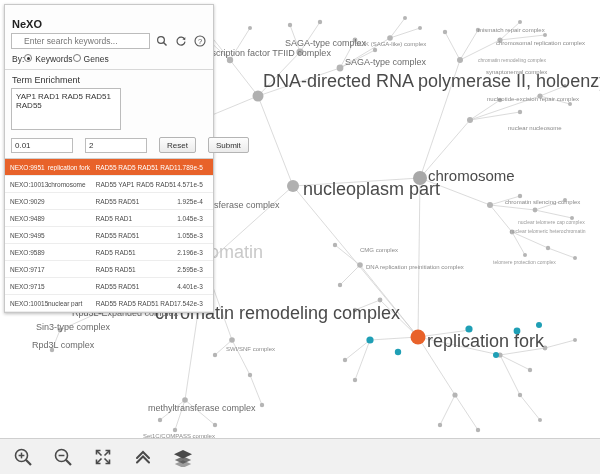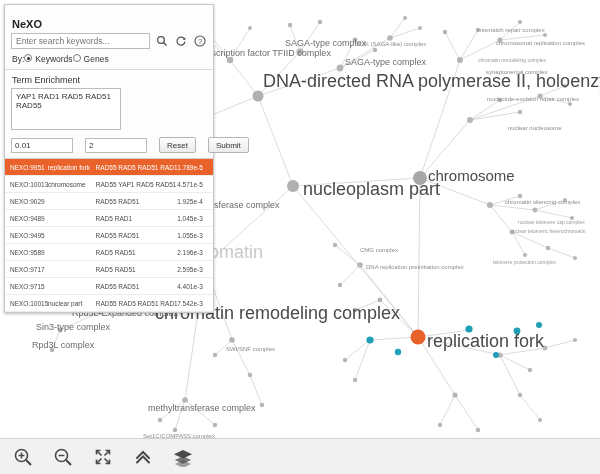--- a/index.html
+++ b/index.html
@@ -61,21 +61,21 @@
     padding: 0 6px 5px 6px;
     gap: 4px;
   }
   #search-input {
     flex: 1 1 auto;
     height: 16px;
     border: 1px solid #bcbcbc;
     background: #fff;
     font-size: 8.5px;
     color: #9a9a9a;
-    padding: 0 4px;
+    padding: 0 12px;
     box-sizing: border-box;
     font-family: "Liberation Sans", sans-serif;
   }
   .icon-btn {
     width: 15px; height: 15px;
     display: inline-flex;
     align-items: center;
     justify-content: center;
     color: #555;
     cursor: pointer;

